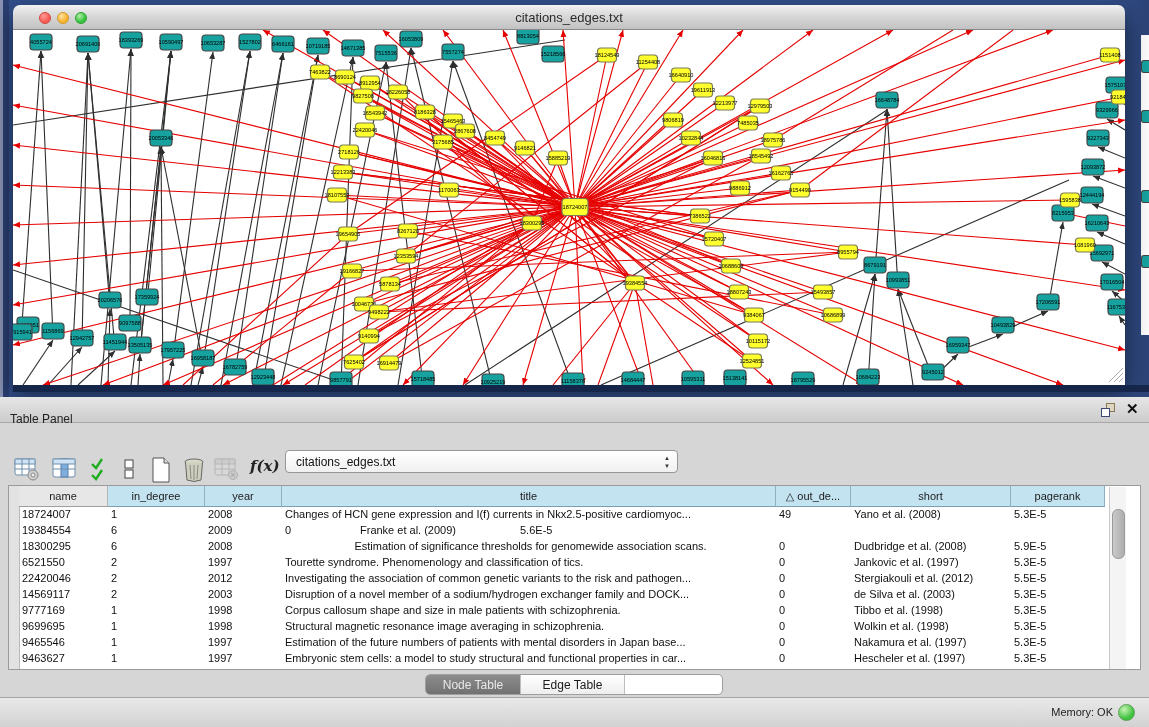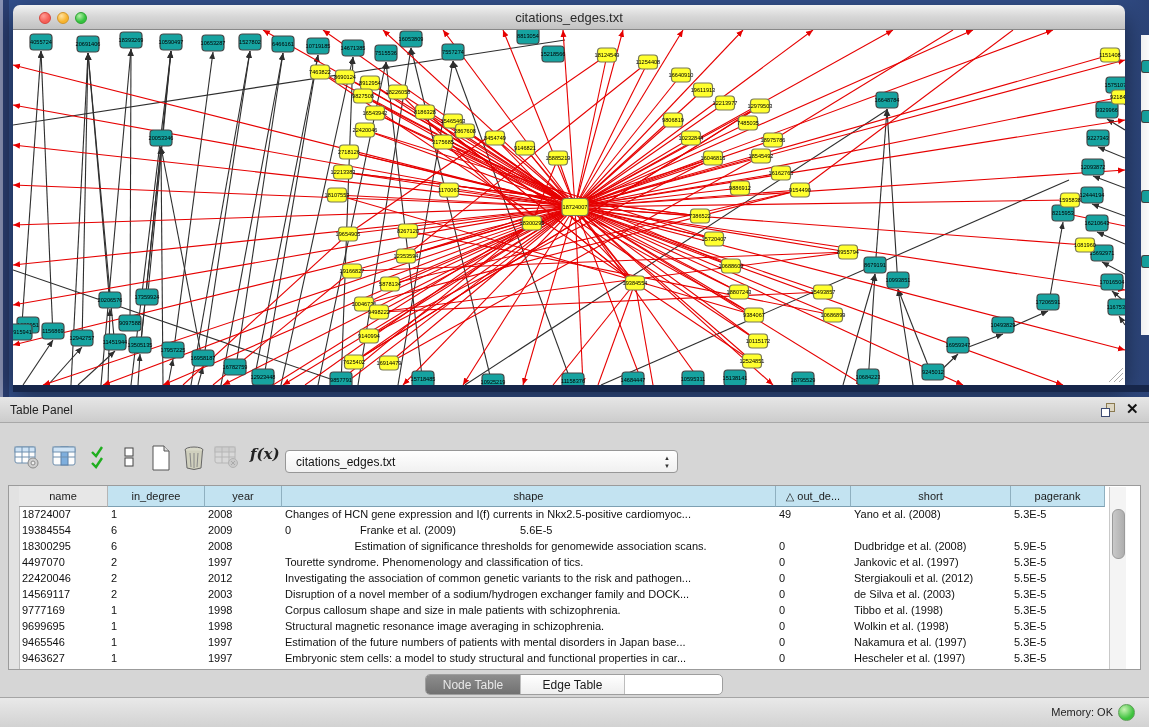--- a/index.html
+++ b/index.html
@@ -19,25 +19,25 @@
   #titlebar .title{position:absolute;left:0;right:0;top:5px;text-align:center;font-size:13px;color:#2b2b2b;}
   .light{position:absolute;top:7px;width:12px;height:12px;border-radius:50%;box-sizing:border-box;}
   #light-close{left:26px;background:radial-gradient(circle at 35% 30%,#ff9d96,#f65f57 60%);border:1px solid #d8443c;}
   #light-min{left:44px;background:radial-gradient(circle at 35% 30%,#ffe2a2,#f8b42e 60%);border:1px solid #d2962a;}
   #light-zoom{left:62px;background:radial-gradient(circle at 35% 30%,#b6efa8,#35c33f 60%);border:1px solid #2aa32f;}
   #graph-canvas{position:absolute;left:0;top:25px;width:1112px;height:355px;background:#ffffff;}
   
   #table-panel{position:absolute;left:0;top:397px;width:1149px;height:330px;background:#d6d6d6;}
   #panel-header{position:absolute;left:0;top:0;width:1149px;height:26px;
     background:linear-gradient(#e6e6e6,#cccccc);border-bottom:1px solid #a8a8a8;box-sizing:border-box;}
-  #panel-header .ptitle{position:absolute;left:10px;top:6px;font-size:12px;color:#222;}
+  #panel-header .ptitle{position:absolute;left:10px;top:15px;font-size:12px;color:#222;}
   #float-icon{position:absolute;left:1100px;top:5px;width:17px;height:16px;cursor:pointer;}
   #close-icon{position:absolute;left:1126px;top:3px;font-size:15px;font-weight:700;color:#111;cursor:pointer;}
   
-  #toolbar{position:absolute;left:0;top:22px;width:1001px;height:62px;}
+  #toolbar{position:absolute;left:0;top:34px;width:1001px;height:62px;}
   .tbtn{position:absolute;top:26px;cursor:pointer;}
   #fx-label{font-family:"DejaVu Serif",serif;font-style:italic;font-weight:700;font-size:15px;color:#222;}
   #table-select{position:absolute;left:285px;top:53px;width:393px;height:23px;background:linear-gradient(#ffffff,#f0f0f0);
     border:1px solid #979797;border-radius:4px;box-sizing:border-box;cursor:pointer;}
   #table-select .val{position:absolute;left:10px;top:4px;font-size:12px;color:#111;}
   #table-select .arrows{position:absolute;right:7px;top:3px;font-size:6px;line-height:8px;color:#333;text-align:center;}
   
   #table-box{position:absolute;left:8px;top:88px;width:1133px;height:185px;background:#fff;
     border:1px solid #9b9b9b;box-sizing:border-box;overflow:hidden;}
   #gutter{position:absolute;left:0;top:0;width:10px;height:185px;background:#e2e2e2;border-right:1px solid #bbb;}
@@ -818,21 +818,21 @@
     <span class="val">citations_edges.txt</span>
     <span class="arrows">▲<br>▼</span>
   </div>
 
   <div id="table-box">
     <div id="gutter"></div>
     <div id="thead">
         <div class="th grey" style="width: 89px;">name</div>
         <div class="th" style="width: 97px;">in_degree</div>
         <div class="th" style="width: 77px;">year</div>
-        <div class="th" style="width: 494px;">shape</div>
+        <div class="th" style="width: 494px;">title</div>
         <div class="th" style="width: 75px;">△ out_de...</div>
         <div class="th" style="width: 160px;">short</div>
         <div class="th" style="width: 94px;">pagerank</div>
       </div>
     <div id="tbody">
         <div class="tr">
           <div class="td" style="width: 89px;">18724007</div>
           <div class="td" style="width: 97px;">1</div>
           <div class="td" style="width: 77px;">2008</div>
           <div class="td" style="width: 494px;">Changes of HCN gene expression and I(f) currents in Nkx2.5-positive cardiomyoc...</div>
@@ -851,21 +851,21 @@
         <div class="tr">
           <div class="td" style="width: 89px;">18300295</div>
           <div class="td" style="width: 97px;">6</div>
           <div class="td" style="width: 77px;">2008</div>
           <div class="td" style="width: 494px; text-align: center;">Estimation of significance thresholds for genomewide association scans.</div>
           <div class="td" style="width: 75px;">0</div>
           <div class="td" style="width: 160px;">Dudbridge et al. (2008)</div>
           <div class="td" style="width: 94px;">5.9E-5</div>
         </div>
         <div class="tr">
-          <div class="td" style="width: 89px;">4497070</div>
+          <div class="td" style="width: 89px;">6521550</div>
           <div class="td" style="width: 97px;">2</div>
           <div class="td" style="width: 77px;">1997</div>
           <div class="td" style="width: 494px;">Tourette syndrome. Phenomenology and classification of tics.</div>
           <div class="td" style="width: 75px;">0</div>
           <div class="td" style="width: 160px;">Jankovic et al. (1997)</div>
           <div class="td" style="width: 94px;">5.3E-5</div>
         </div>
         <div class="tr">
           <div class="td" style="width: 89px;">22420046</div>
           <div class="td" style="width: 97px;">2</div>

